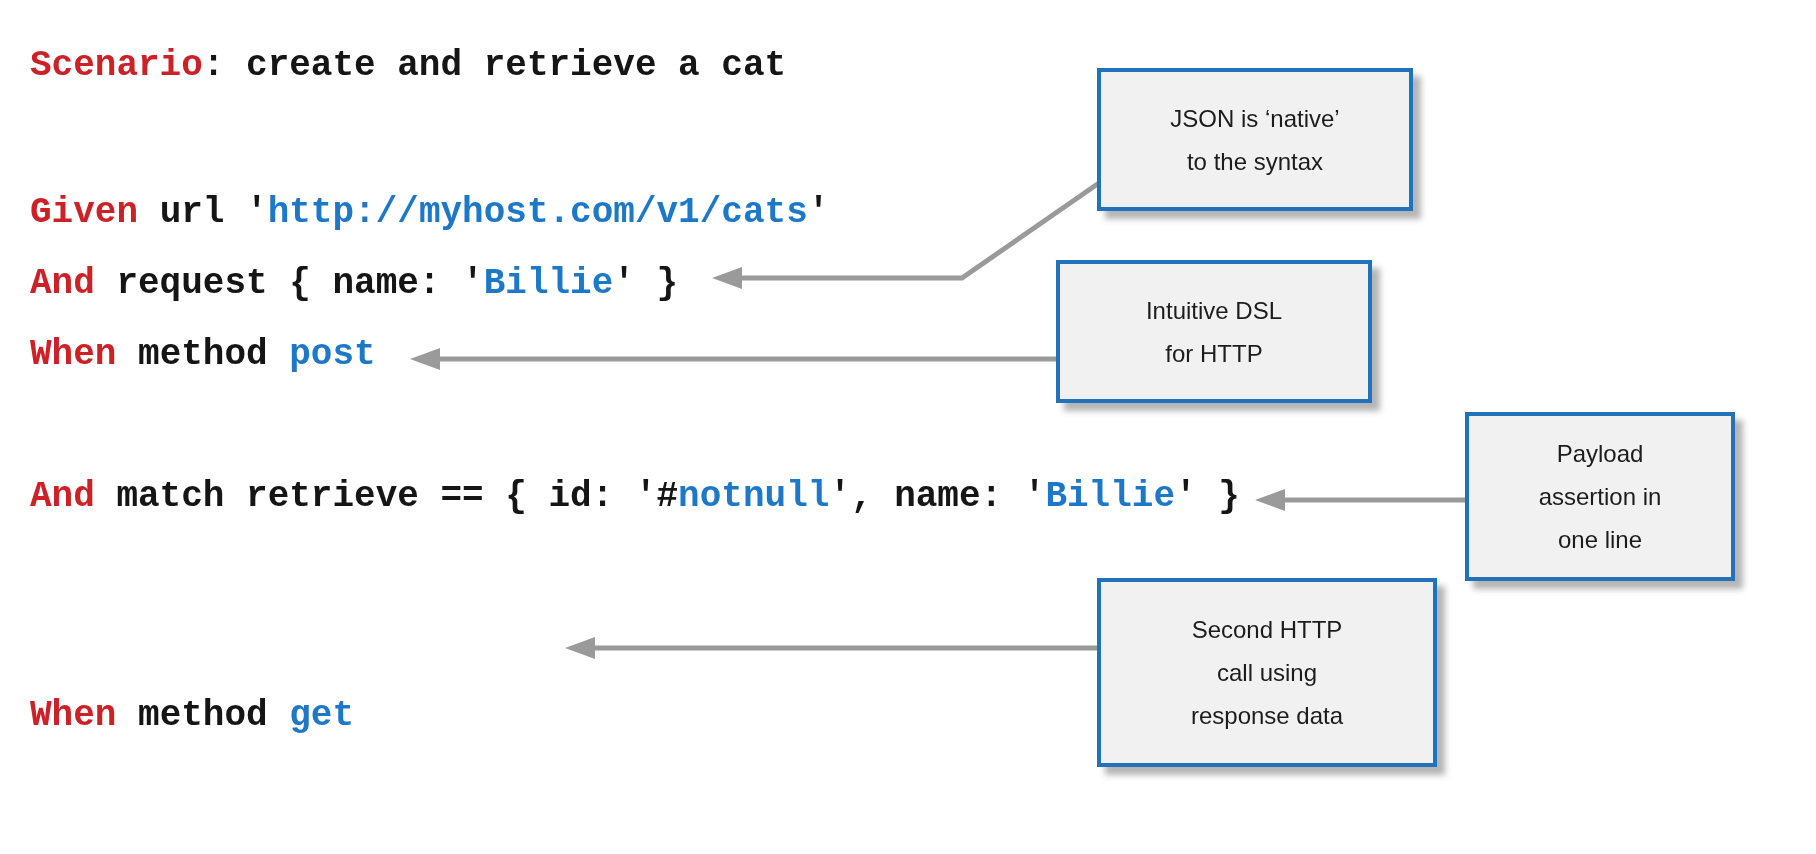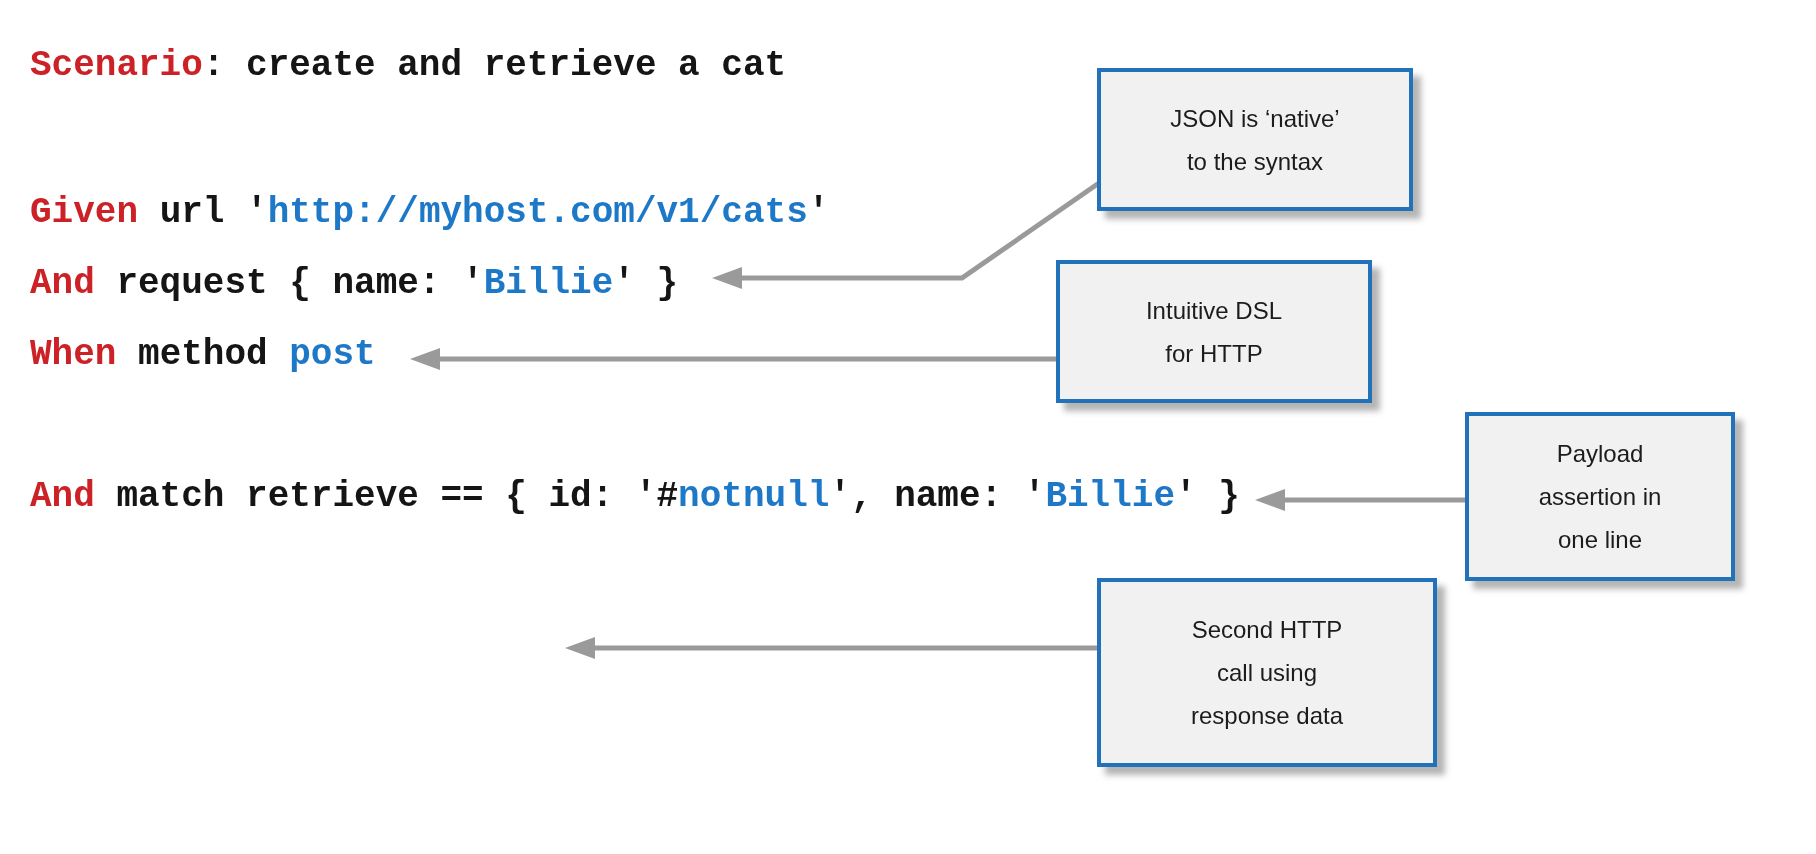--- a/index.html
+++ b/index.html
@@ -73,20 +73,21 @@
       <polygon points="565,648 595,637 595,659"></polygon>
     </g>
   </svg>
 
   <div class="code-block">
       <div class="code-line line-1"><span class="tok-keyword">Scenario</span><span class="tok-plain">: create and retrieve a cat</span></div>
       <div class="code-line line-2"><span class="tok-keyword">Given</span><span class="tok-plain"> url '</span><span class="tok-value">http://myhost.com/v1/cats</span><span class="tok-plain">'</span></div>
       <div class="code-line line-3"><span class="tok-keyword">And</span><span class="tok-plain"> request { name: '</span><span class="tok-value">Billie</span><span class="tok-plain">' }</span></div>
       <div class="code-line line-4"><span class="tok-keyword">When</span><span class="tok-plain"> method </span><span class="tok-value">post</span></div>
       <div class="code-line line-6"><span class="tok-keyword">And</span><span class="tok-plain"> match retrieve == { id: '#</span><span class="tok-value">notnull</span><span class="tok-plain">', name: '</span><span class="tok-value">Billie</span><span class="tok-plain">' }</span></div>
+      <div class="code-line line-8"><span class="tok-keyword">When</span><span class="tok-plain"> method </span><span class="tok-value">get</span></div>
     </div>
 
   <div class="callout callout-1">JSON is ‘native’
 to the syntax</div>
 
   <div class="callout callout-2">Intuitive DSL
 for HTTP</div>
 
   <div class="callout callout-3">Payload
 assertion in

